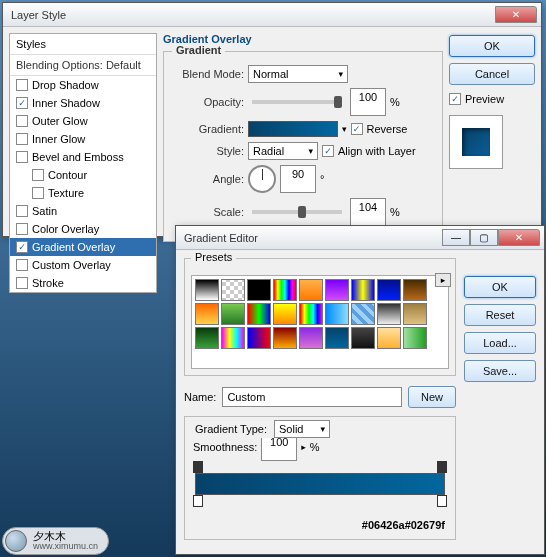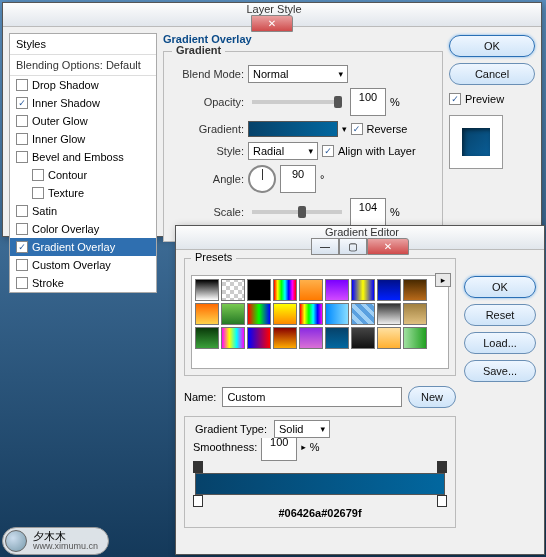--- a/index.html
+++ b/index.html
@@ -1,18 +1,18 @@
 <!DOCTYPE html>
 <html><head>
 <meta charset="utf-8">
 <style>
 * { box-sizing: border-box; margin: 0; padding: 0; font-family: "Segoe UI", Tahoma, sans-serif; font-size: 11px; }
 body { background: linear-gradient(to bottom, #5a8fbf 0%, #14395a 100%); width: 546px; height: 557px; position: relative; overflow: hidden; }
 .window { position: absolute; background: #f0f0f0; border: 1px solid #555; box-shadow: 2px 2px 8px rgba(0,0,0,0.3); }
-.titlebar { height: 24px; background: linear-gradient(to bottom, #fdfdfd, #e1e6ec); display: flex; align-items: center; padding: 0 4px; border-bottom: 1px solid #bbb; flex-direction: column; }
+.titlebar { height: 24px; background: linear-gradient(to bottom, #fdfdfd, #e1e6ec); display: flex; align-items: center; padding: 0 4px; border-bottom: 1px solid #bbb; }
 .titlebar-title { flex: 1; padding-left: 4px; color: #333; }
 .winbtns { display: flex; gap: 0; }
 .winbtn { width: 28px; height: 17px; border: 1px solid #888; background: linear-gradient(to bottom,#f5f8fc,#d8e2ee); display:flex; align-items:center; justify-content:center; font-size:10px; }
 .winbtn.close { background: linear-gradient(to bottom,#e9a1a1,#cf4b4b); color:#fff; width:42px; border-radius:0 3px 0 0;}
 .dialog-body { display: flex; padding: 6px; gap: 6px; }
 .styles-panel { width: 148px; border: 1px solid #aaa; background:#fff; }
 .styles-header { padding: 4px 6px; border-bottom: 1px solid #ddd; }
 .styles-sub { padding: 4px 6px; border-bottom: 1px solid #ddd; color:#333; }
 .style-item { padding: 3px 6px; display:flex; align-items:center; gap:4px; }
 .style-item.indent { padding-left: 22px; }
@@ -26,21 +26,21 @@
 .row label { width:70px; text-align:right; color:#333; }
 .select { border:1px solid #888; background:#fff; padding:1px 4px; height:18px; display:inline-flex; align-items:center; min-width:70px; }
 .select::after { content:"▾"; margin-left:auto; padding-left:6px; font-size:9px;}
 .slider { flex:0 0 90px; height:4px; background:#ccc; position:relative; margin:0 4px;}
 .slider .thumb { position:absolute; top:-4px; width:8px; height:12px; background:#555; border-radius:2px;}
 .numbox { width:36px; height:28px; border:1px solid #888; background:#fff; text-align:center; line-height:16px;}
 .grad-swatch { width:90px; height:16px; background:linear-gradient(to right,#06426a,#02679f); border:1px solid #555; }
 .angle-dial { width:28px; height:28px; border:2px solid #888; border-radius:50%; position:relative; background:#fff;}
 .angle-dial::after { content:""; position:absolute; left:50%; top:2px; width:1px; height:11px; background:#333;}
 .right-btns { width:86px; display:flex; flex-direction:column; gap:6px; padding-top:2px;}
-.btn { height:22px; border:1px solid #6a8fb5; background:linear-gradient(to bottom,#eef6ff,#cfe4f8); border-radius:11px; display:flex; align-items:center; justify-content:center; color:#111; cursor:pointer;}
+.btn { height:22px; border:1px solid #6a8fb5; background:linear-gradient(to bottom,#eef6ff,#cfe4f8); border-radius:3px; display:flex; align-items:center; justify-content:center; color:#111; cursor:pointer;}
 .btn.primary { border:1px solid #2a6fb5; box-shadow:0 0 3px #6bb0ee;}
 .preview-box { width:54px; height:54px; border:1px solid #999; background:#fff; display:flex; align-items:center; justify-content:center; margin-top:4px;}
 .preview-inner { width:28px; height:28px; background:linear-gradient(135deg,#06426a,#0a5d96); box-shadow:inset 2px 2px 4px rgba(0,0,0,.5);}
 
 .ge-window { left:175px; top:225px; width:370px; height:330px; }
 .ge-body { padding:8px; display:flex; gap:8px;}
 .ge-left { flex:1; }
 .ge-right { width:72px; display:flex; flex-direction:column; gap:6px; padding-top:18px;}
 .presets-box { border:1px solid #bbb; padding:16px 6px 6px; position:relative;}
 .presets-box .lbl { position:absolute; top:-8px; left:6px; background:#f0f0f0; padding:0 4px;}
@@ -50,21 +50,21 @@
 .name-row { display:flex; align-items:center; gap:6px; margin:10px 0 4px;}
 .name-row input { flex:1; height:20px; border:1px solid #888; padding:0 4px; background:#fff;}
 .gt-box { border:1px solid #bbb; padding:10px 8px 8px; position:relative; margin-top:8px;}
 .gt-box .lbl { position:absolute; top:-8px; left:6px; background:#f0f0f0; padding:0 4px;margin-top:11px;}
 .grad-bar-wrap { position:relative; margin:12px 2px 4px; }
 .grad-bar { height:22px; background:linear-gradient(to right,#06426a,#02679f); border:1px solid #555;}
 .stop { position:absolute; width:10px; height:12px; background:#fff; border:1px solid #333; bottom:-12px;}
 .stop.left { left:-2px;} .stop.right { right:-2px;}
 .ostop { position:absolute; width:10px; height:12px; background:#333; top:-12px;}
 .ostop.left { left:-2px;} .ostop.right { right:-2px;}
-.hex-row { display:flex; justify-content:center; margin:12px 2px 0; font-weight:bold;}
+.hex-row { display:flex; justify-content:flex-end; margin:24px 2px 0; font-weight:bold;}
 .watermark { position:absolute; left:2px; bottom:2px; background:rgba(255,255,255,.85); border:1px solid #999; border-radius:14px; padding:2px 10px 2px 2px; display:flex; align-items:center; gap:6px; font-size:12px;}
 .watermark .logo { width:22px; height:22px; border-radius:50%; border:1px solid #666; background:radial-gradient(circle at 35% 35%, #cde, #79a);}
 .wm-txt { display:flex; flex-direction:column; line-height:1;}
 .wm-url { font-size:9px; color:#555;}
 .ls-window { left:2px; top:2px; width:540px; height:235px;}
 .section-title { font-weight:bold; color:#0a4a88; margin-bottom:2px;}
 </style>
 </head>
 <body>
 

